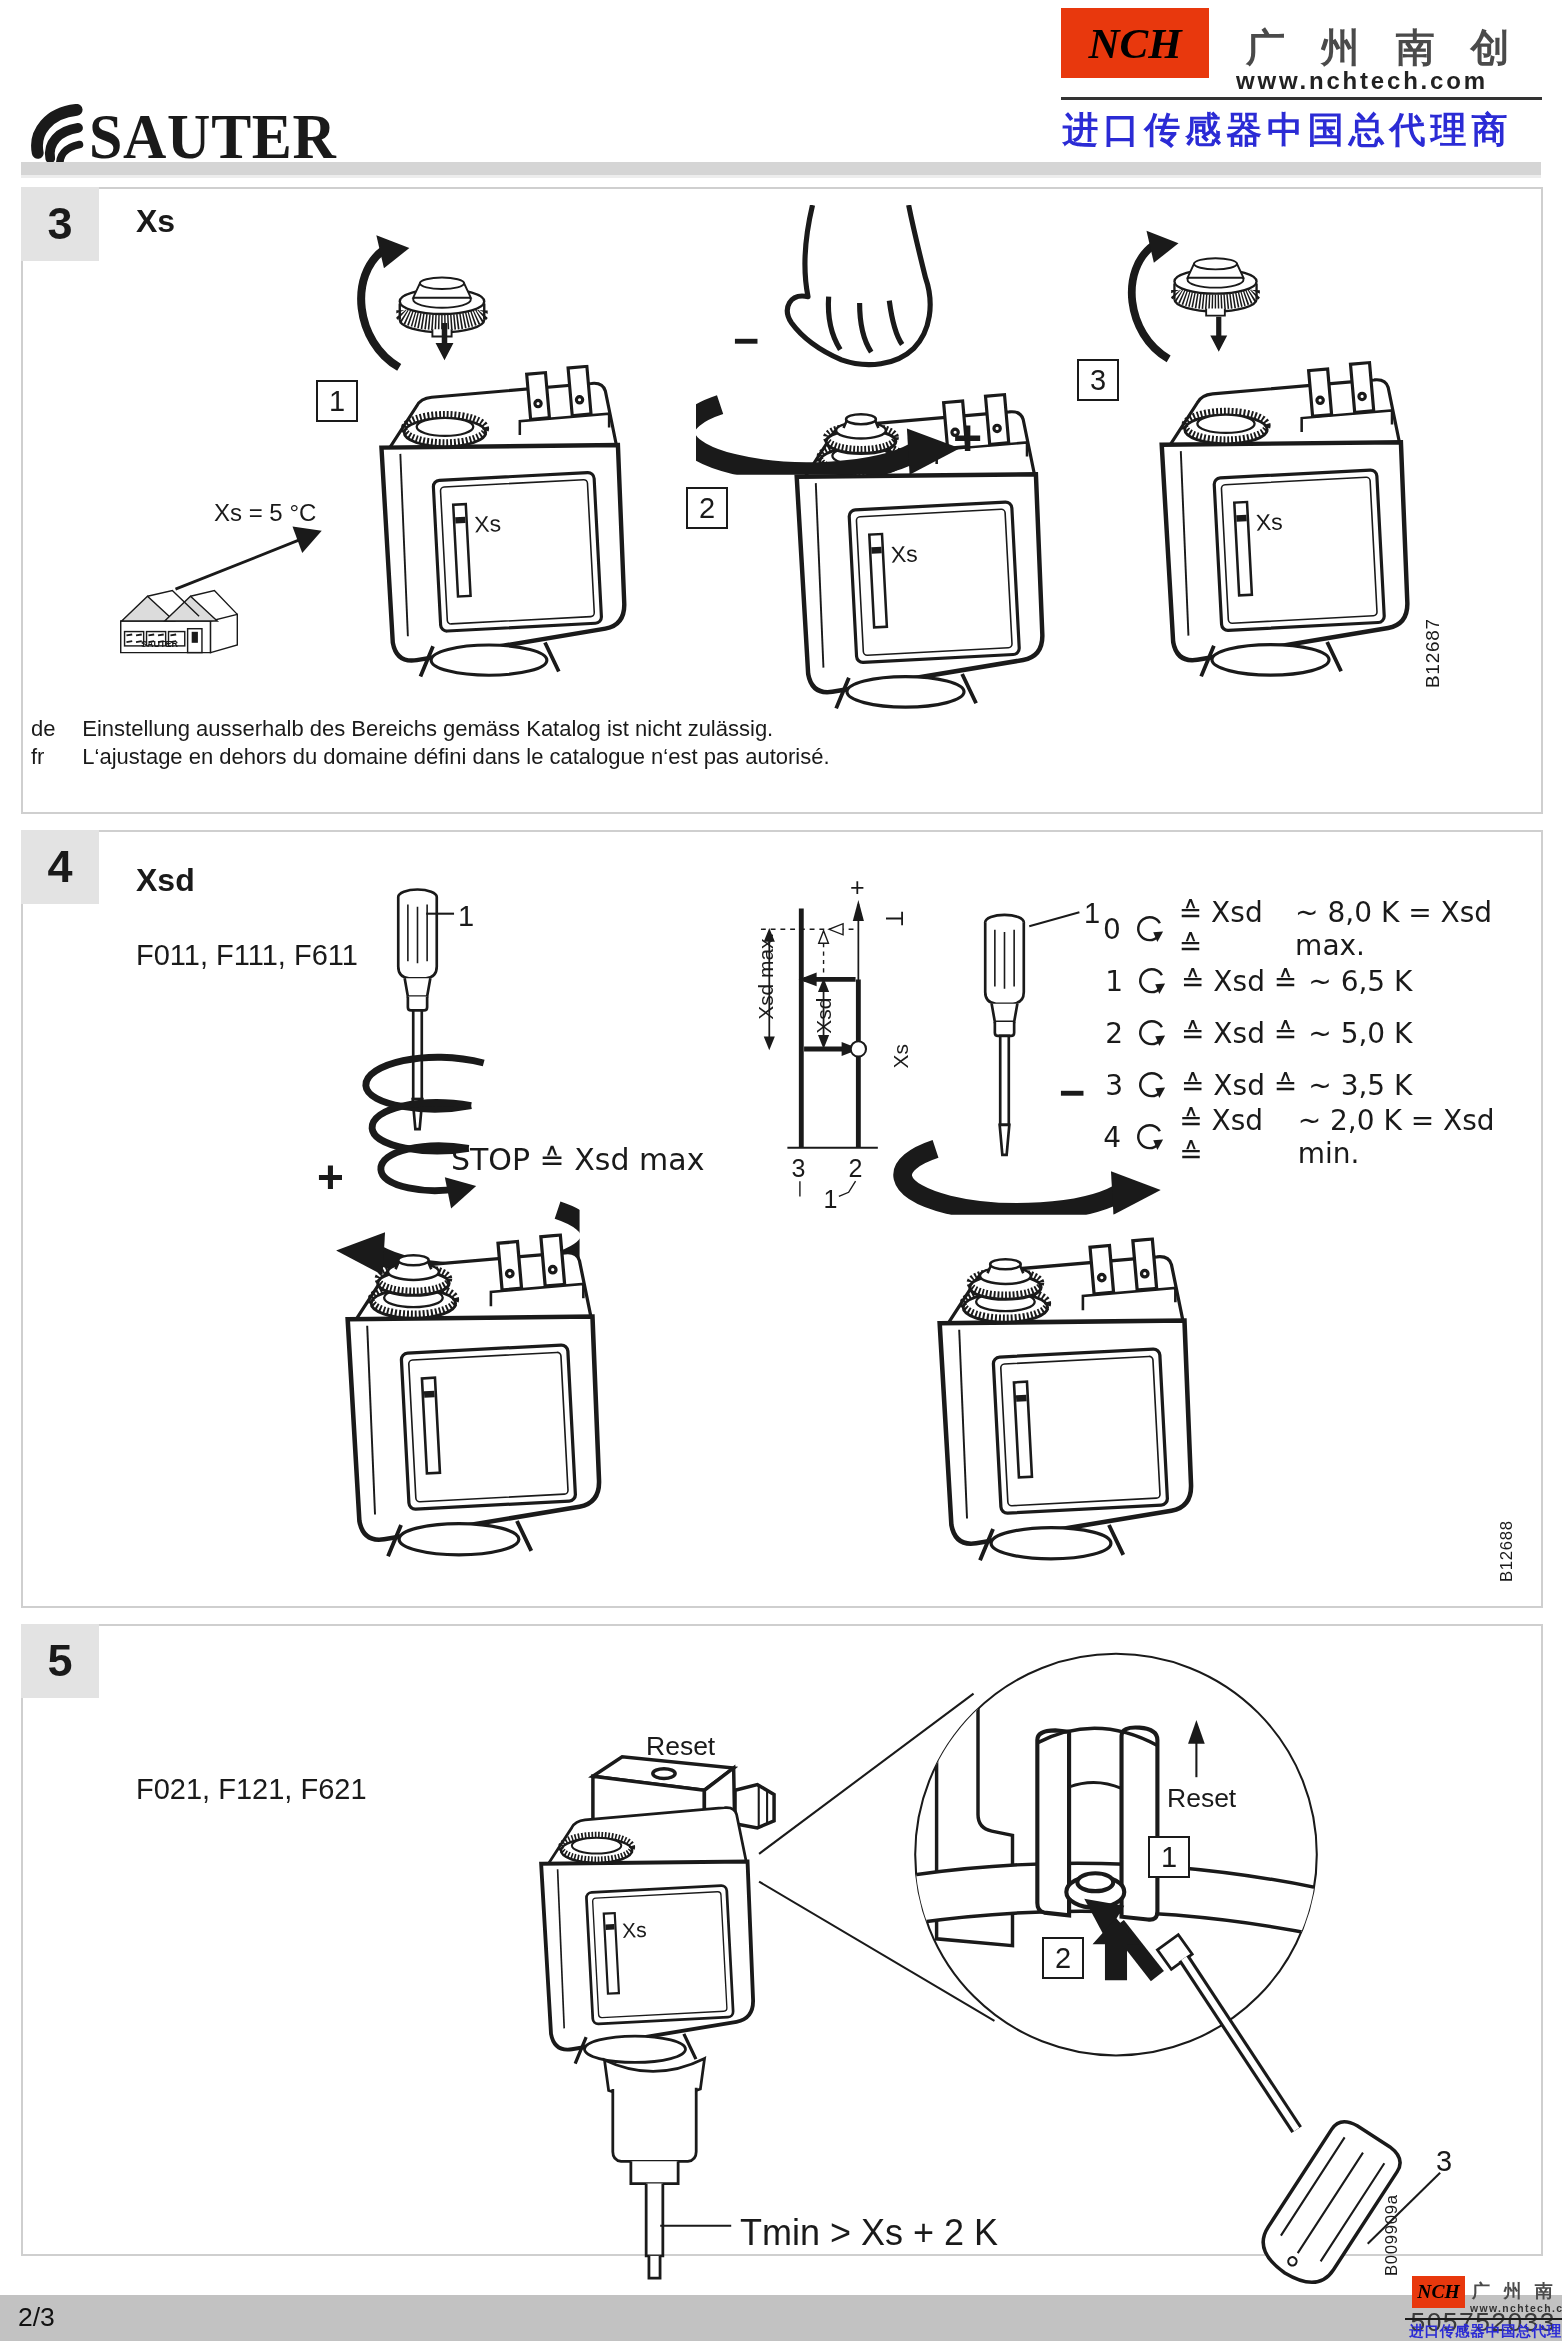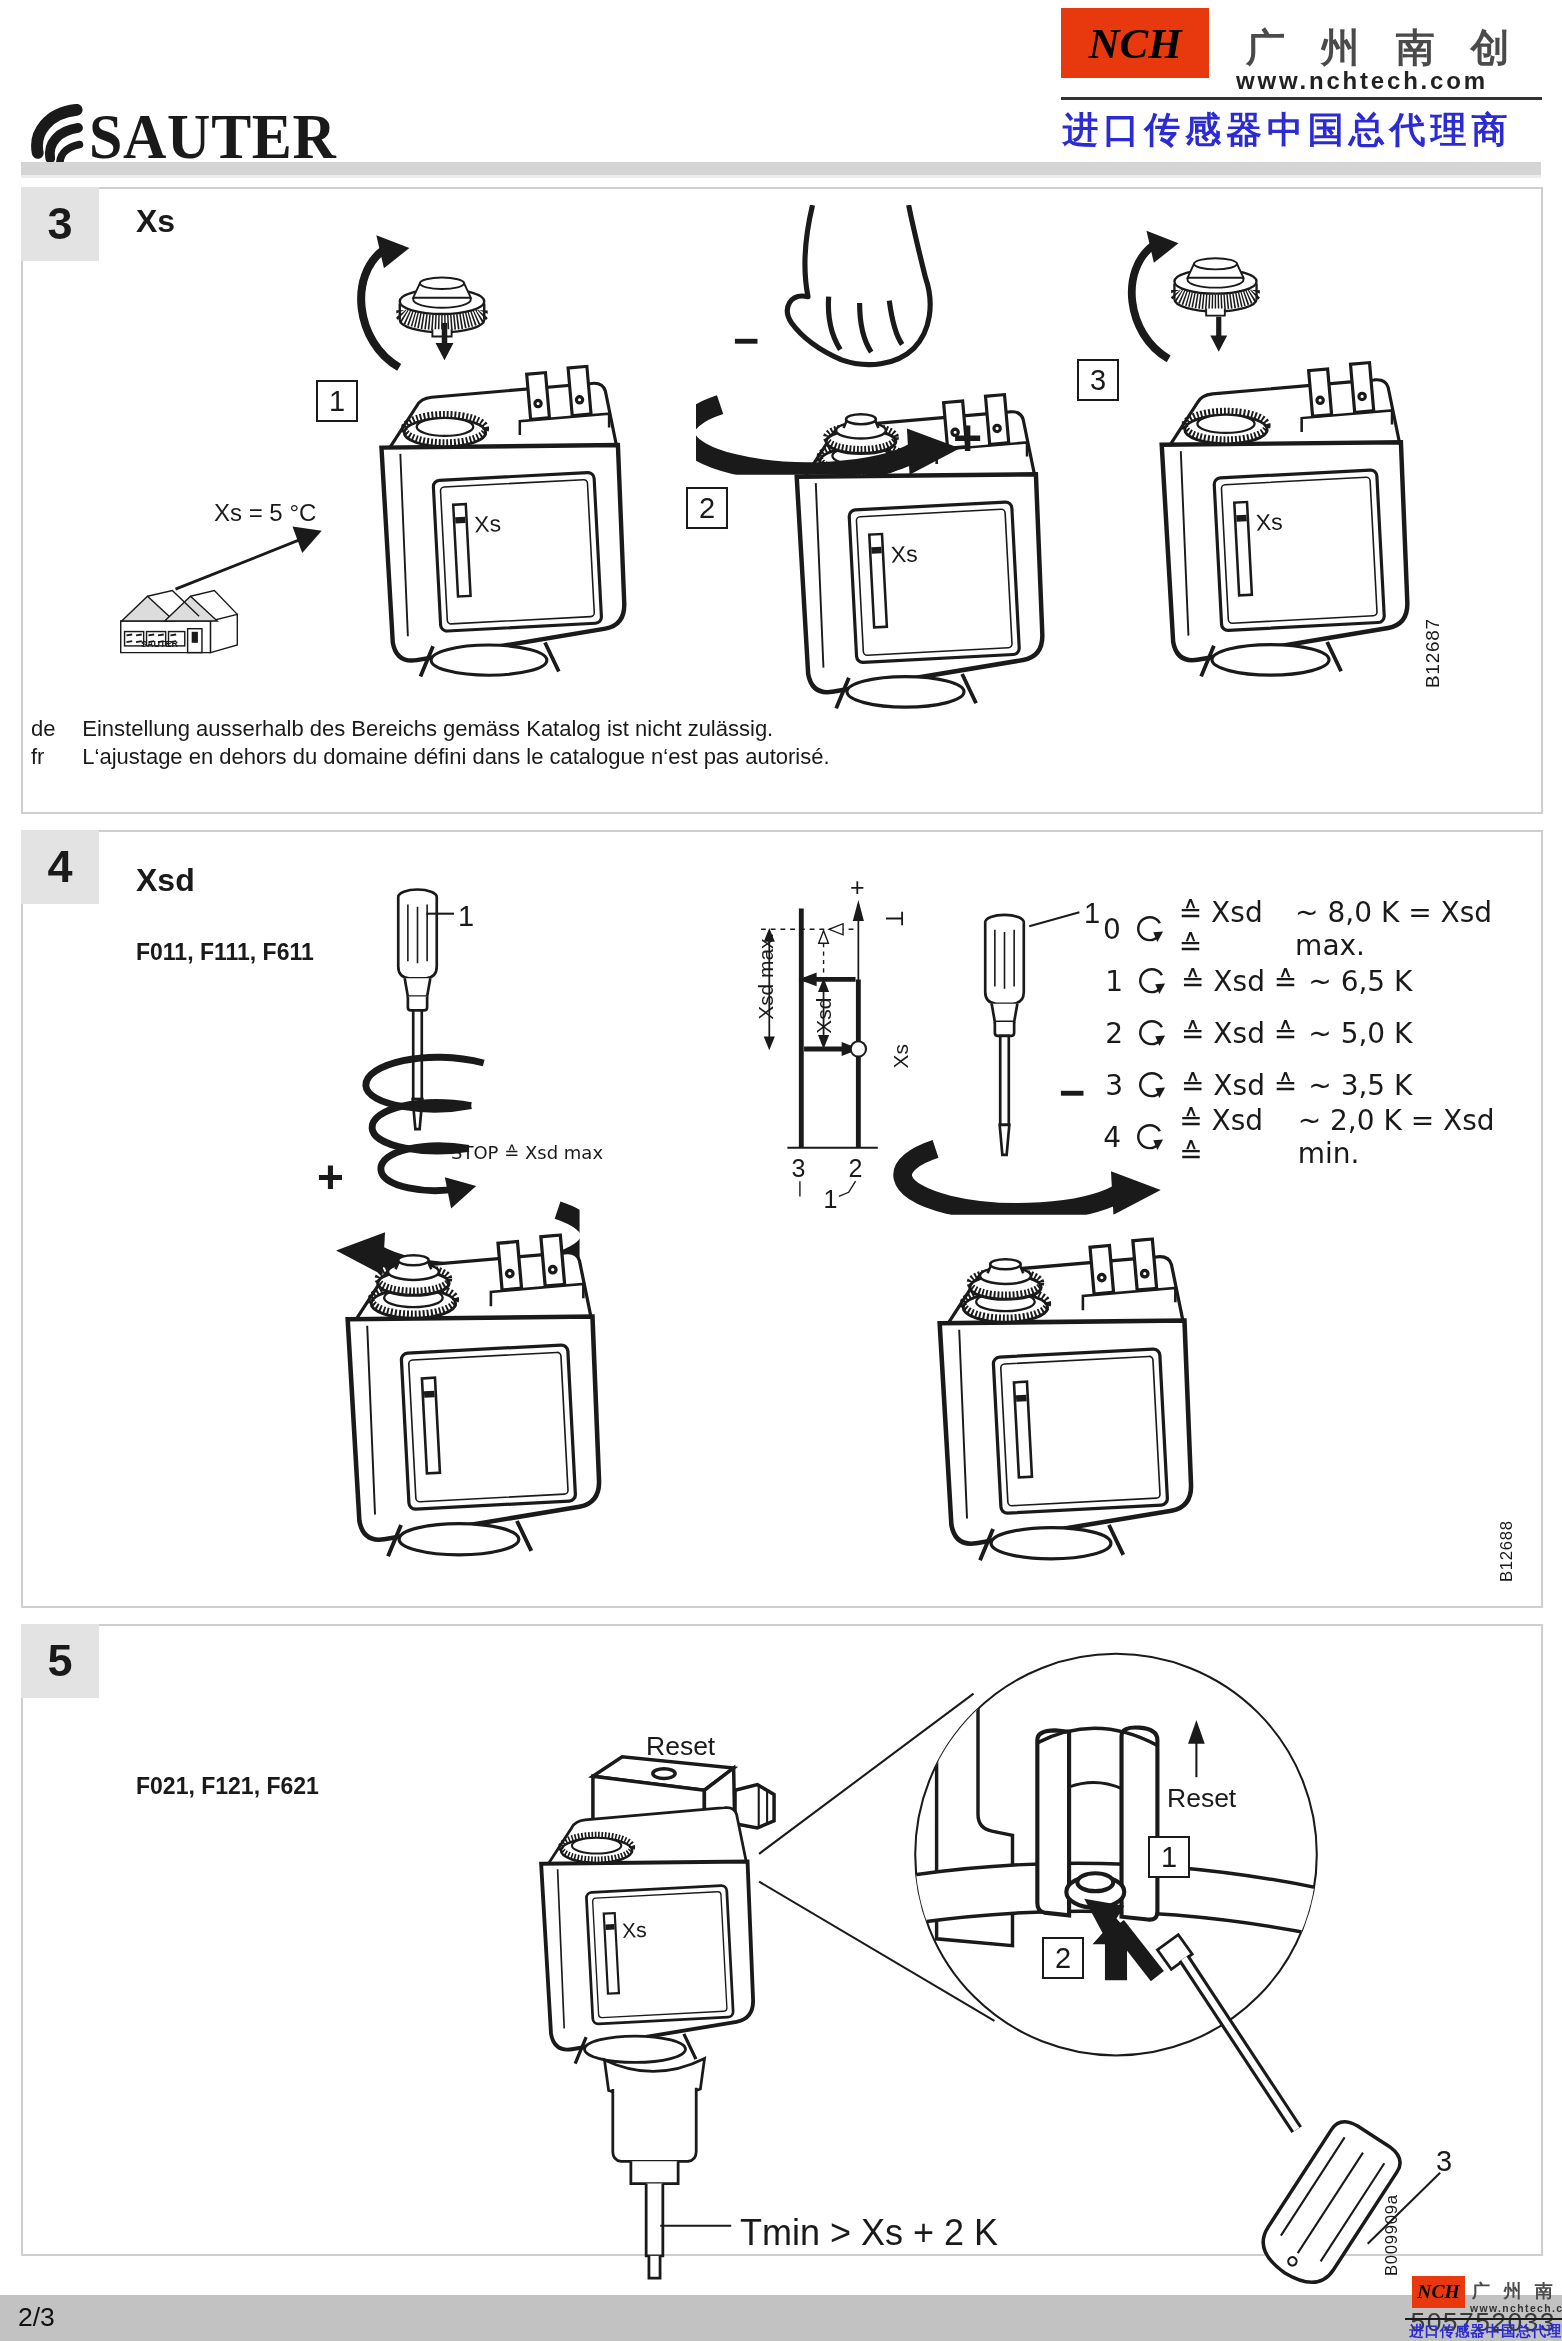--- a/index.html
+++ b/index.html
@@ -3,21 +3,21 @@
 <meta charset="utf-8">
 <style>
   html,body{margin:0;padding:0;background:#fff}
   #page{position:relative;width:1562px;height:2342px;background:#ffffff;
         font-family:"Liberation Sans",sans-serif;color:#1a1a1a;overflow:hidden}
   .abs{position:absolute}
   .panel{position:absolute;left:21px;width:1518px;border:2.1px solid #cfcfcf;background:#fff}
   .badge{position:absolute;left:-2.1px;top:-2.1px;width:78px;height:74px;background:#e3e3e3;
          display:flex;align-items:center;justify-content:center;font-size:45px;font-weight:bold;color:#1a1a1a}
   .sec-title{position:absolute;font-size:32px;font-weight:bold}
-  .models{position:absolute;font-size:23px;font-weight:bold}
+  .models{position:absolute;font-size:29px;font-weight:normal}
   .stepbox{position:absolute;width:38px;height:38px;border:2.1px solid #1a1a1a;background:#fff;
            display:flex;align-items:center;justify-content:center;font-size:29px;z-index:4}
   .plainnum{position:absolute;font-size:29px;z-index:4}
   .sign{position:absolute;font-weight:bold;z-index:4}
   .vcap{position:absolute;transform-origin:0 0;transform:rotate(-90deg);font-size:19px;letter-spacing:0.7px;white-space:nowrap}
   .uni{font-family:"DejaVu Sans","Liberation Sans",sans-serif}
   .note-row{display:flex;gap:15.3px;font-size:22px;line-height:28px}
   .note-row .lang{width:36px;flex:none}
   .setting-row{display:flex;align-items:center;gap:11px;height:52px;font-size:28px}
   .setting-row .turns{width:24px;text-align:right}
@@ -250,21 +250,21 @@
   <div class="sec-title" style="left:136px;top:862px">Xsd</div>
   <div class="models" style="left:136px;top:939px">F011, F111, F611</div>
 
   <svg class="abs" style="left:380px;top:886px" width="75" height="252" viewBox="0 0 108 362">
       <use href="#sym-sd"></use>
     </svg>
   <div class="plainnum" style="left:458px;top:900px">1</div>
   <svg class="abs" style="left:352px;top:1053px" width="138" height="163" viewBox="0 0 198 234">
       <use href="#sym-spiral"></use>
     </svg>
-  <div class="abs uni" style="left:451px;top:1142px;font-size:18px">STOP ≙ Xsd max</div>
+  <div class="abs uni" style="left:451px;top:1142px;font-size:30px">STOP ≙ Xsd max</div>
   <div class="sign" style="left:317px;top:1150px;font-size:46px">+</div>
   <svg class="abs" style="left:292px;top:1171px" width="306" height="104" viewBox="0 0 440 170">
     <use href="#sym-band" transform="translate(440,0) scale(-1,1)"></use>
   </svg>
   <svg class="abs" style="left:306px;top:1220px" width="306" height="339" viewBox="0 0 470 520">
     <use href="#sym-body"></use>
     <use href="#sym-terminals" x="280" y="20" width="160" height="120"></use>
     <use href="#sym-collar" x="93" y="92" width="144" height="63"></use>
     <use href="#sym-knob-top" x="96" y="38" width="138" height="88"></use>
   </svg>

